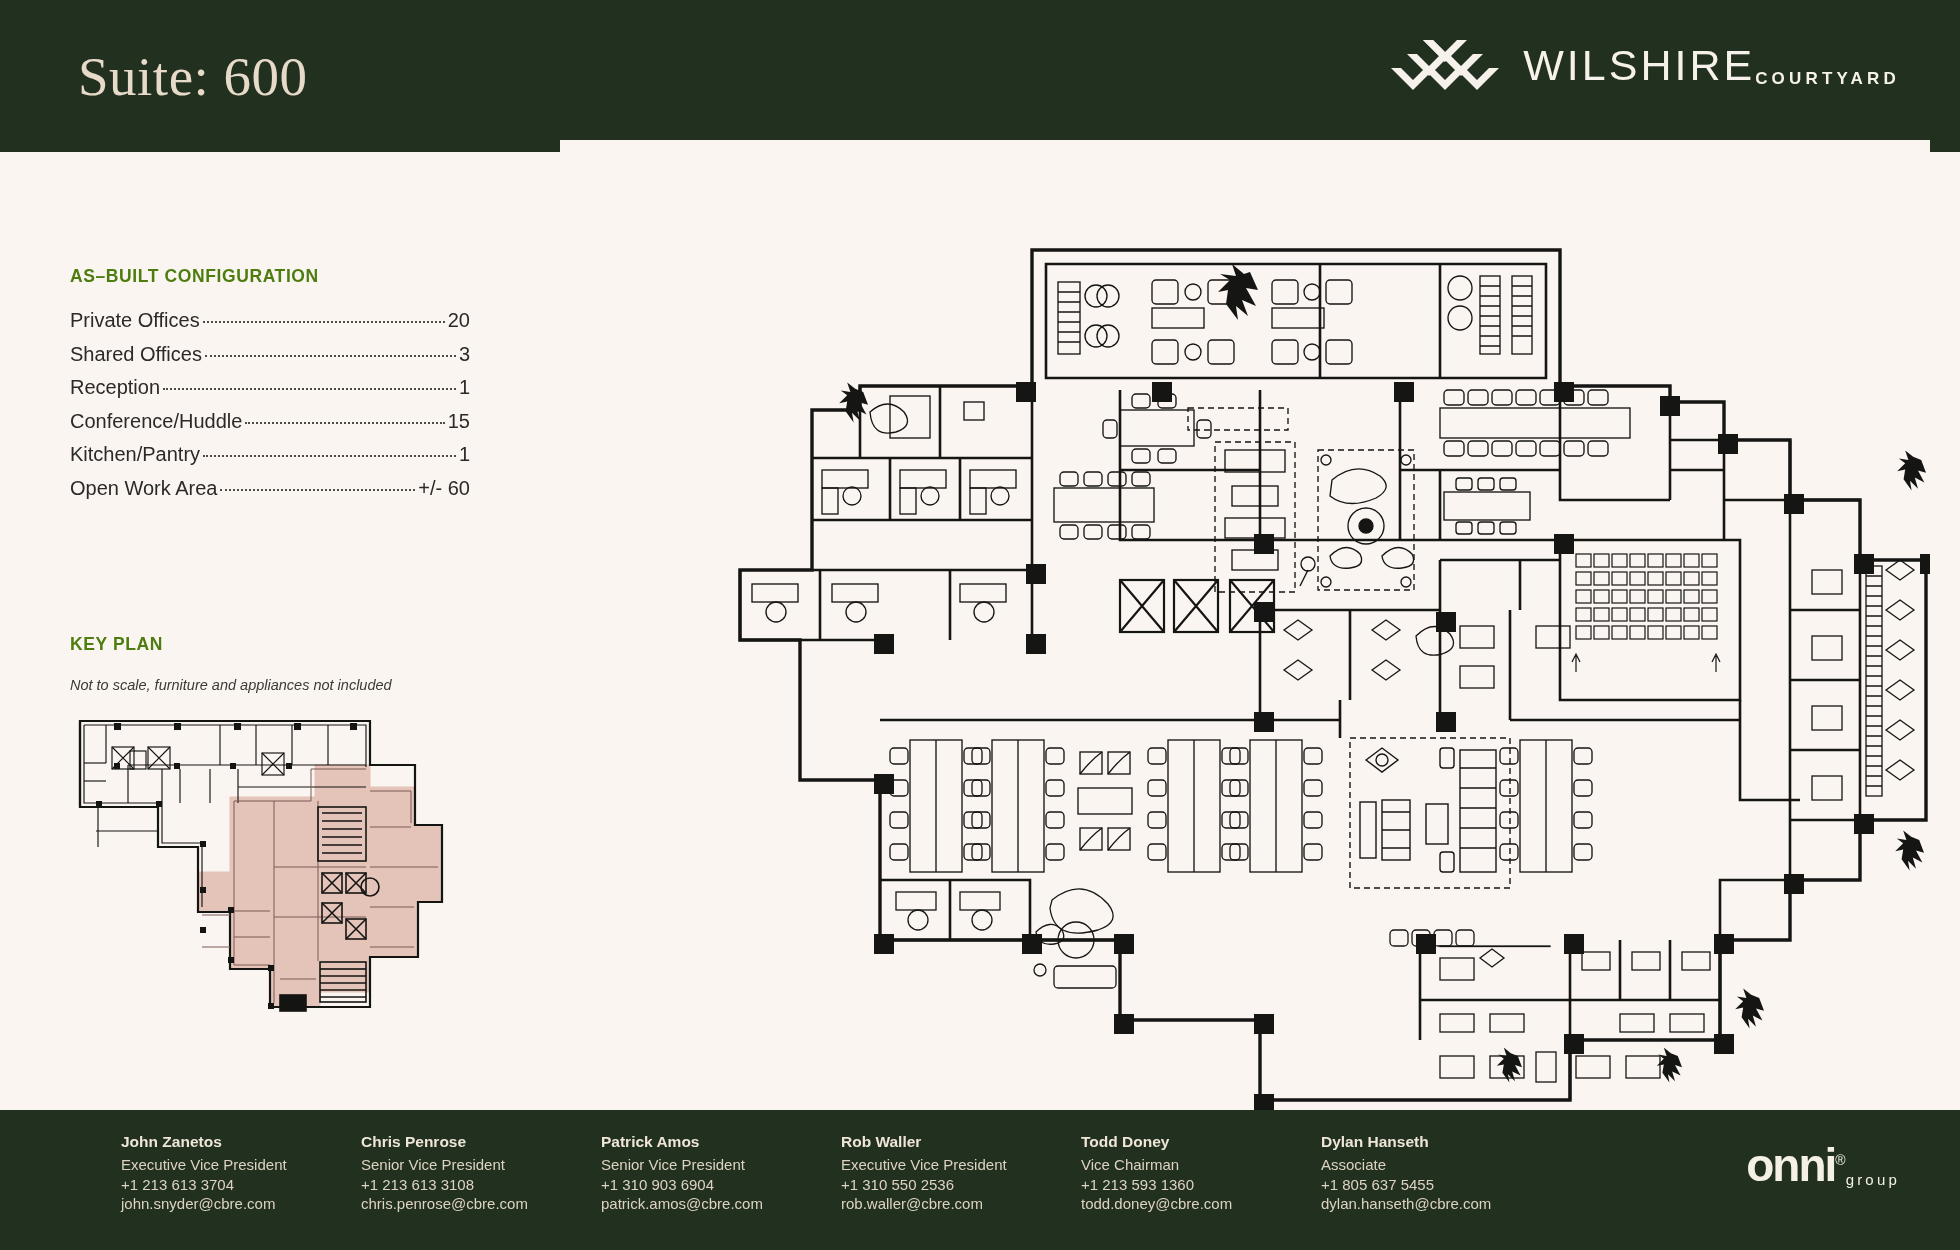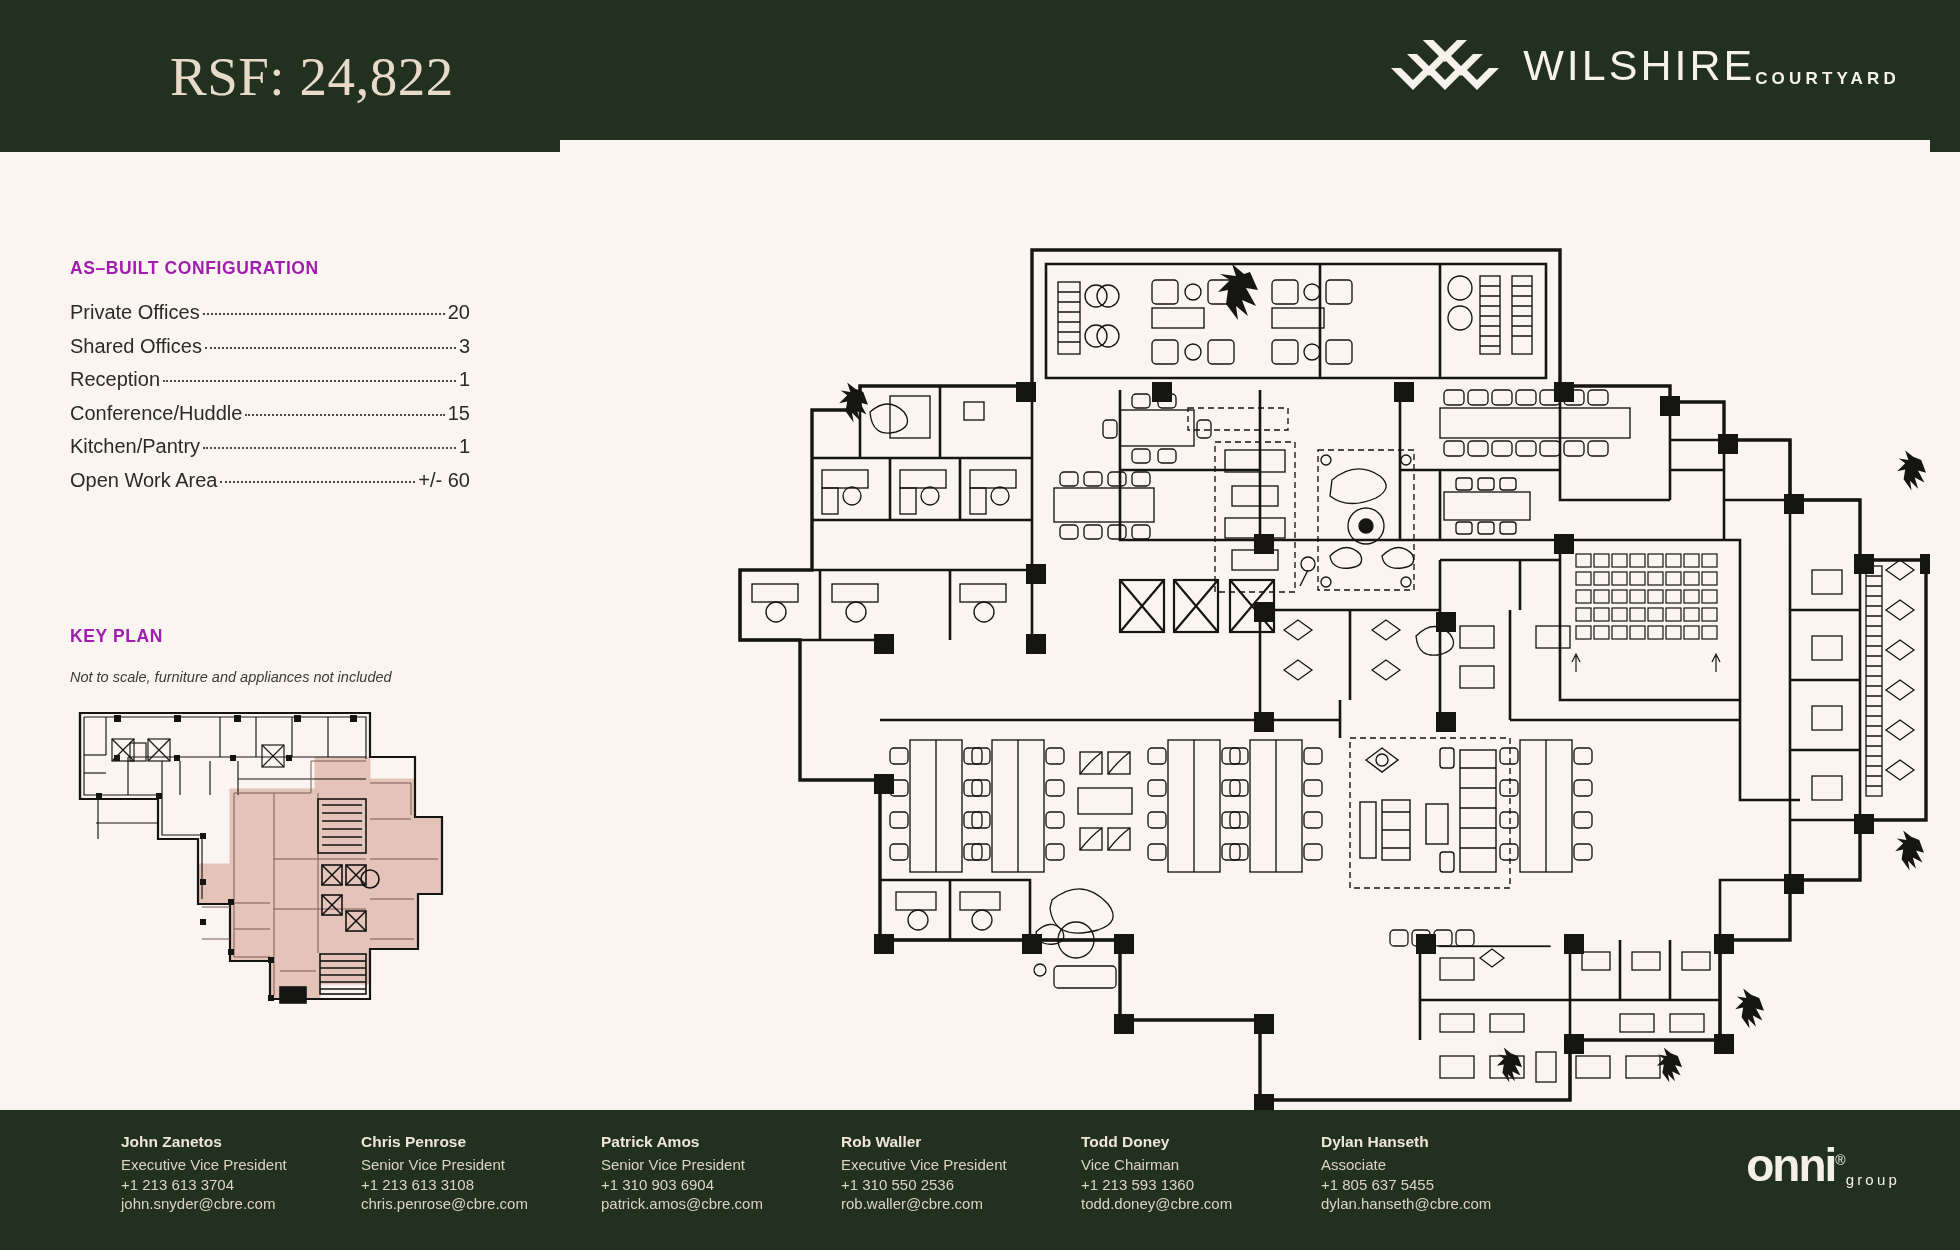--- a/index.html
+++ b/index.html
@@ -32,22 +32,22 @@
   .brand-main{
     color:#f6f1ea;font-size:43px;letter-spacing:3px;font-weight:400;line-height:1;
   }
   .brand-sub{
     color:#f6f1ea;font-size:17px;letter-spacing:4.2px;font-weight:700;
     margin-top:6px;line-height:1;
   }
   
   .panel{position:absolute;left:70px;top:250px;width:400px;}
   .panel-title{
-    color:#a21caf;font-size:17.5px;font-weight:700;letter-spacing:.6px;
-    margin:8px 0 22px 0;
+    color:#4d7c0f;font-size:17.5px;font-weight:700;letter-spacing:.6px;
+    margin:16px 0 22px 0;
   }
   .cfg-row{
     display:flex;align-items:baseline;
     font-size:20px;color:#2a2a28;margin-bottom:10.5px;white-space:nowrap;
   }
   .cfg-label{flex:0 0 auto;}
   .cfg-dots{
     flex:1 1 auto;margin:0 3px;
     border-bottom:2.2px dotted #4a4a46;
     transform:translateY(-4px);min-width:10px;
@@ -86,21 +86,21 @@
   .onni-reg{font-size:14px;vertical-align:super;letter-spacing:0;font-weight:400;}
   .onni-sub{
     color:#f4efe7;font-size:15px;letter-spacing:3.2px;font-weight:400;
     margin-top:-2px;margin-right:2px;
   }
 </style>
 </head>
 <body>
 
 <div class="header">
-  <div class="hdr-rsf">RSF: 24,822</div>
+  <div class="hdr-suite">Suite: 600</div>
 
   <div class="brand">
     <svg width="112" height="62" viewBox="0 0 112 62">
       <g fill="#f6f1ea">
         <polygon points="34,6 44,6 56,18 68,6 78,6 56,28"></polygon>
         <polygon points="34,6 44,6 56,18 56,28"></polygon>
         <polygon points="18,20 28,20 40,32 52,20 62,20 40,42"></polygon>
         <polygon points="50,20 60,20 72,32 84,20 94,20 72,42"></polygon>
         <polygon points="2,34 12,34 24,46 36,34 46,34 24,56"></polygon>
         <polygon points="34,34 44,34 56,46 68,34 78,34 56,56"></polygon>

